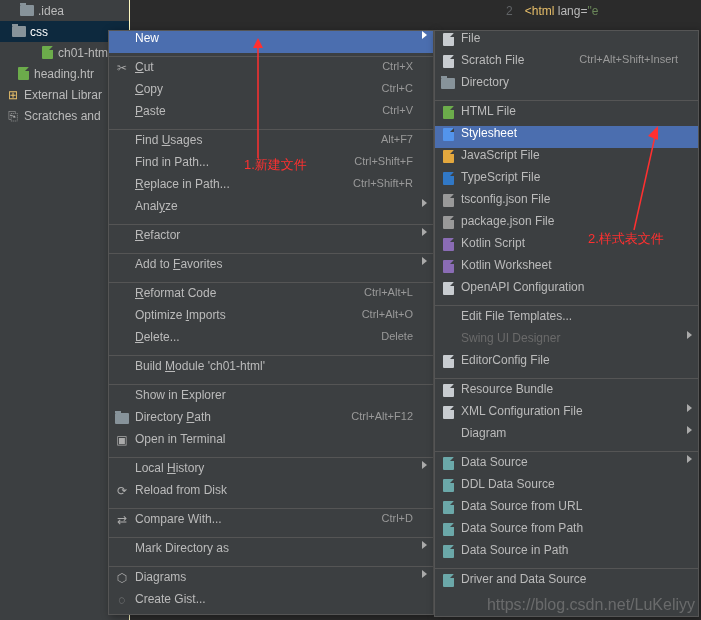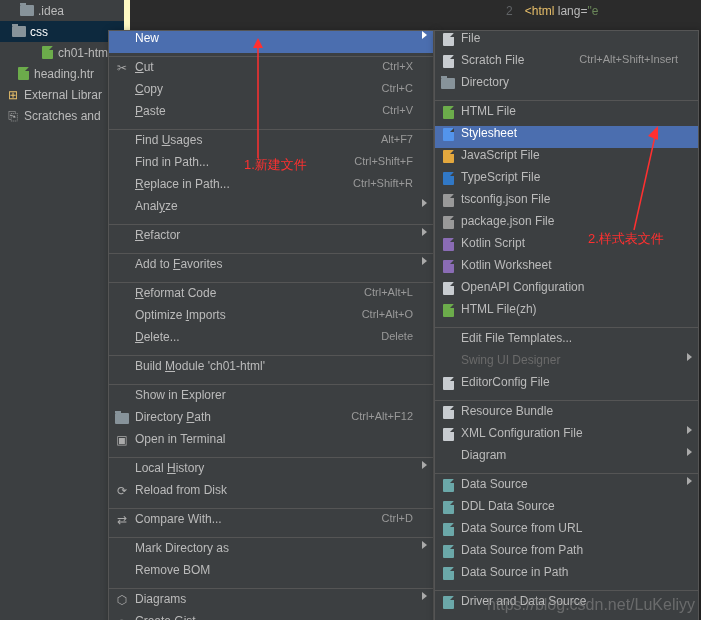--- a/index.html
+++ b/index.html
@@ -1,17 +1,17 @@
 <!DOCTYPE html>
 <html><head>
 <meta charset="utf-8">
 <style>
   * { margin:0; padding:0; box-sizing:border-box; font-family:"Segoe UI", Arial, sans-serif; }
   body { width:701px; height:620px; background:#2b2b2b; overflow:hidden; position:relative; color:#bbbbbb; font-size:12px; }
-  .tree { position:absolute; left:0; top:0; width:130px; height:620px; background:#3c3f41; border-right:6px solid #fef9c3; }
+  .tree { position:absolute; left:0; top:0; width:130px; height:620px; background:#3c3f41; border-right:1px solid #fef9c3; }
   .tree-item { display:flex; align-items:center; height:21px; padding-left:8px; gap:4px; color:#bbbbbb; white-space:nowrap; overflow:hidden; }
   .tree-item.selected { background:#0d293e; color:#fff; }
   .icon { width:14px; height:14px; display:inline-flex; align-items:center; justify-content:center; flex-shrink:0; }
   .folder-ic { width:14px; height:11px; background:#87939a; border-radius:1px; position:relative; }
   .folder-ic::before { content:""; position:absolute; top:-2px; left:0; width:6px; height:2px; background:#87939a; }
   .editor { position:absolute; left:500px; top:0; right:0; height:30px; background:#2b2b2b; padding:4px 6px; color:#bababa; font-family:Consolas,monospace; }
   .editor .tag { color:#e8bf6a; }
   .editor .attr { color:#bababa; }
   .editor .str { color:#6a8759; }
   .editor .ln { color:#606366; margin-right:12px; }
@@ -175,23 +175,20 @@
     <div class="menu-row">
       <span class="menu-ic" style="font-size: 12px; color: rgb(170, 170, 170);">⇄</span>
       <span>Compare With...</span>
       <span class="sc">Ctrl+D</span>
     </div>
     <div class="menu-sep"></div>
     <div class="menu-row">
       <span>Mark Directory as</span>
       <span class="arrow"></span>
     </div>
-    <div class="menu-row">
-      <span>Remove BOM</span>
-    </div>
     <div class="menu-sep"></div>
     <div class="menu-row">
       <span class="menu-ic" style="font-size: 12px; color: rgb(170, 170, 170);">⬡</span>
       <span>Diagrams</span>
       <span class="arrow"></span>
     </div>
     <div class="menu-row">
       <span class="menu-ic" style="font-size: 12px; color: rgb(170, 170, 170);">◌</span>
       <span>Create Gist...</span>
     </div>
@@ -263,26 +260,20 @@
       <span class="menu-ic">
         <span class="fic kt"></span>
       </span>
       <span>Kotlin Worksheet</span>
     </div>
     <div class="menu-row">
       <span class="menu-ic">
         <span class="fic"></span>
       </span>
       <span>OpenAPI Configuration</span>
-    </div>
-    <div class="menu-row">
-      <span class="menu-ic">
-        <span class="fic html"></span>
-      </span>
-      <span>HTML File(zh)</span>
     </div>
     <div class="menu-sep"></div>
     <div class="menu-row">
       <span>Edit File Templates...</span>
     </div>
     <div class="menu-row disabled">
       <span>Swing UI Designer</span>
       <span class="arrow"></span>
     </div>
     <div class="menu-row">

